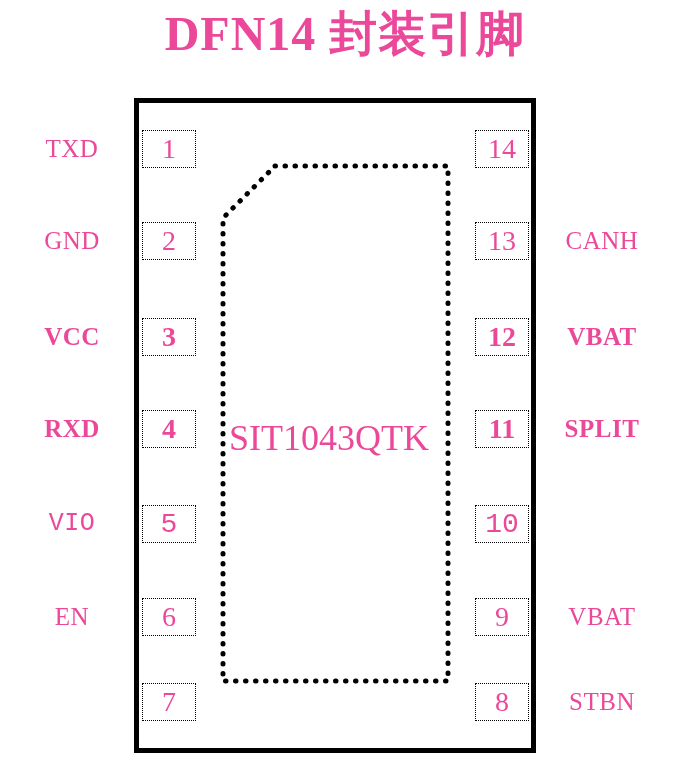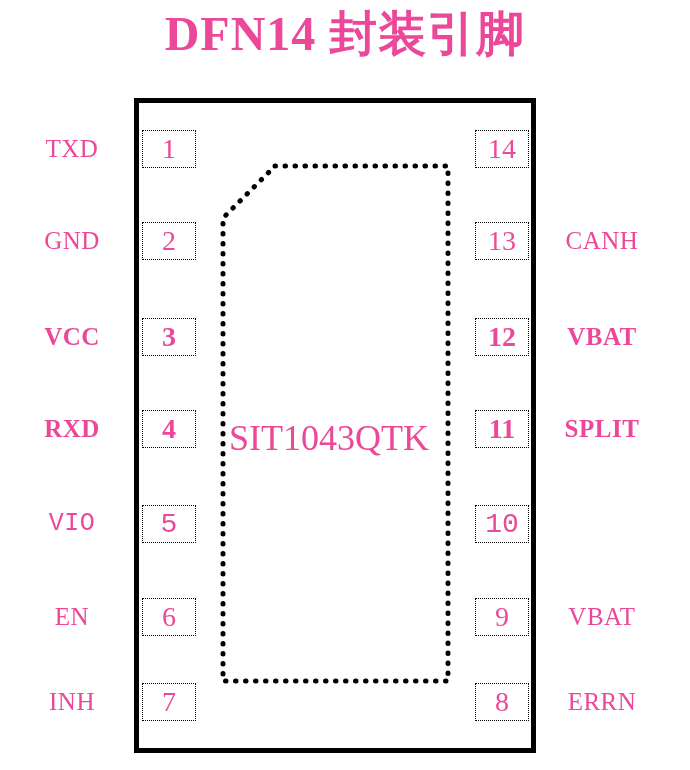--- a/index.html
+++ b/index.html
@@ -117,21 +117,20 @@
   <div class="pin-label col-left r5">VIO</div>
   <div class="pin-box col-left r5">
       <span>5</span>
     </div>
 
   <div class="pin-label col-left r6">EN</div>
   <div class="pin-box col-left r6">
       <span>6</span>
     </div>
 
-  <div class="pin-label col-left r7">INH</div>
   <div class="pin-box col-left r7">
       <span>7</span>
     </div>
 
   <div class="pin-box col-right r1">
       <span>14</span>
     </div>
 
   <div class="pin-box col-right r2">
       <span>13</span>
@@ -153,15 +152,15 @@
     </div>
 
   <div class="pin-box col-right r6">
       <span>9</span>
     </div>
   <div class="pin-label col-right r6">VBAT</div>
 
   <div class="pin-box col-right r7">
       <span>8</span>
     </div>
-  <div class="pin-label col-right r7">ERRN</div>
+  <div class="pin-label col-right r7">STBN</div>
 
 </div>
 
 </body></html>

